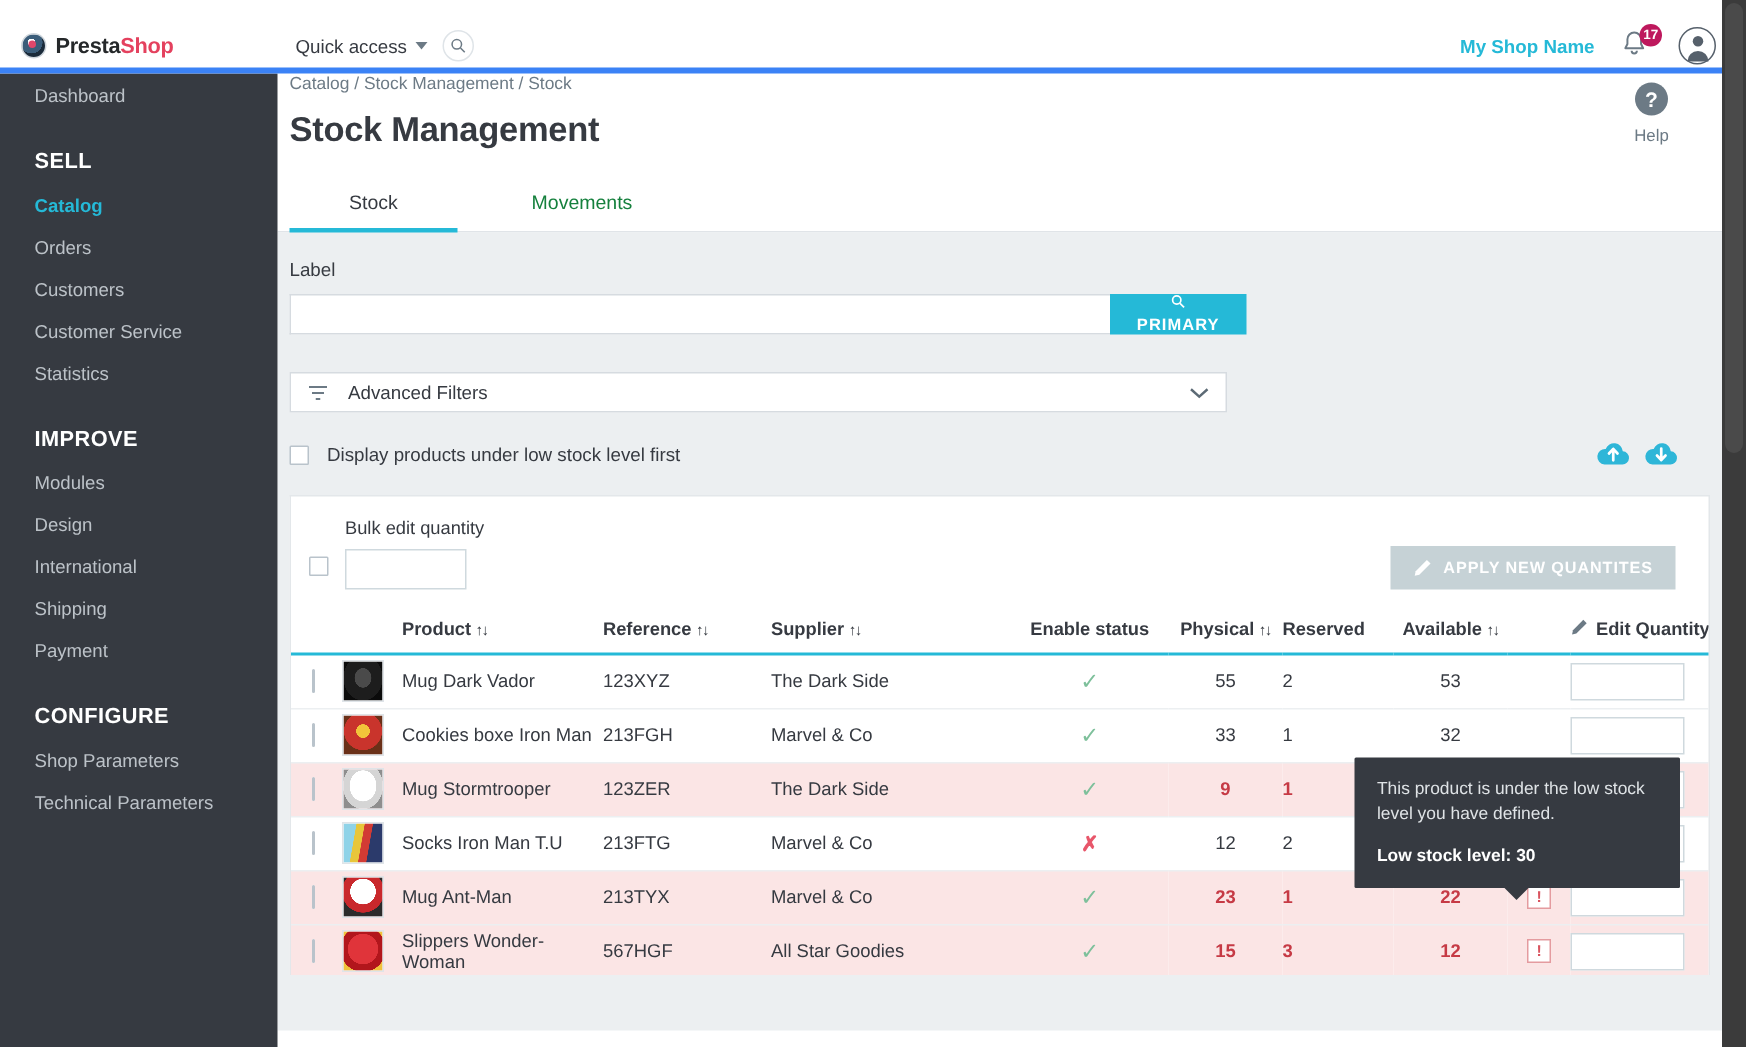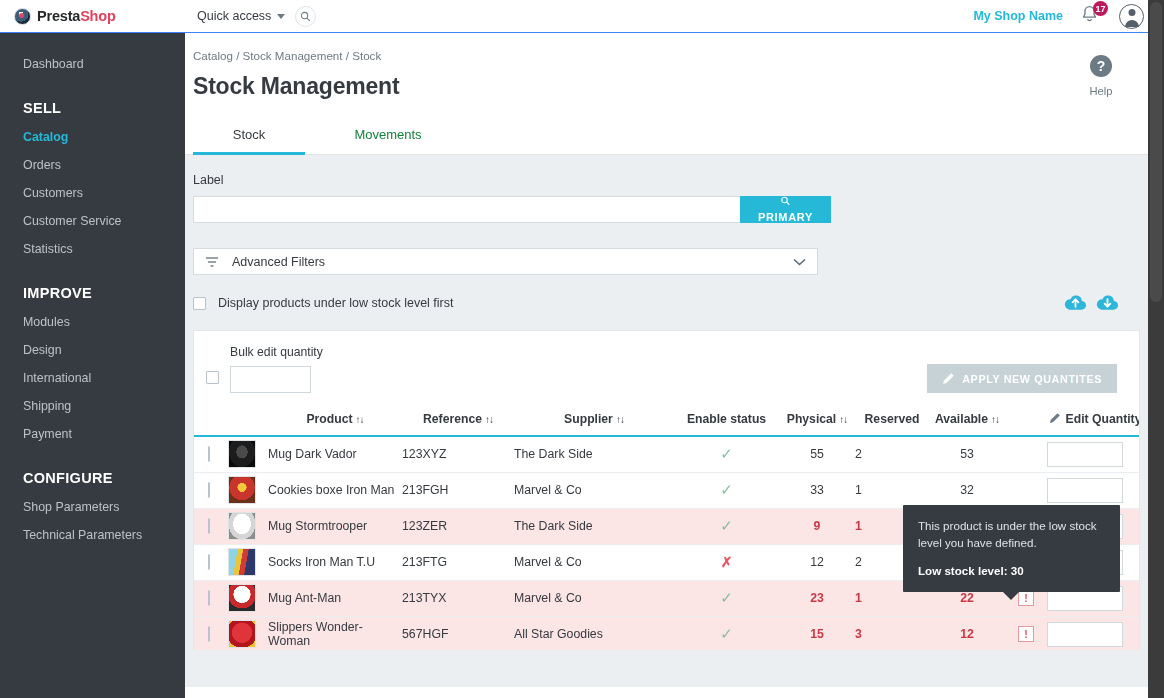--- a/index.html
+++ b/index.html
@@ -5,22 +5,22 @@
   * { box-sizing: border-box; margin: 0; padding: 0; }
   html, body {
     width: 1164px; height: 698px;
     font-family: "Liberation Sans", sans-serif;
     background: #fff; overflow: hidden;
   }
   body { position: relative; }
 
   
   .topbar {
-    position: absolute; top: 0; left: 0; width: 1164px; height: 33px;
-    background: #fff; border-bottom: 1px solid #3b82f6;
+    position: absolute; top: 16px; left: 0; width: 1164px; height: 33px;
+    background: #fff; border-bottom: 4px solid #3b82f6;
     display: flex; align-items: center; z-index: 40;
   }
   .brand {
     width: 185px; height: 33px; display: flex; align-items: center;
     padding-left: 14px; gap: 6px;
   }
   .brand-logo {
     width: 17px; height: 17px; border-radius: 50%;
     background: radial-gradient(circle at 40% 35%, #fff 0 18%, #3b5d7a 19% 55%, #1b2b3a 56% 100%);
     border: 1px solid #cfd6dc; flex: none; position: relative;
@@ -166,21 +166,21 @@
   .apply-btn {
     position: absolute; right: 22px; bottom: 12px; height: 29px; padding: 0 15px;
     background: #c6d2d6; color: #fff; border: none; font-family: inherit;
     font-size: 10.8px; font-weight: bold; letter-spacing: .6px;
     display: flex; align-items: center; gap: 7px; cursor: pointer;
   }
 
   table { width: 100%; border-collapse: collapse; table-layout: fixed; }
   thead th {
     font-size: 12.2px; color: #363a41; font-weight: bold;
-    padding: 7px 0 9px 0; text-align: center; border-bottom: 2px solid #25b9d7;
+    padding: 7px 0 9px 0; text-align: left; border-bottom: 2px solid #25b9d7;
     white-space: nowrap;
   }
   .sort-ar { font-size: 10px; color: #363a41; margin-left: 3px; letter-spacing: -1px; }
   tbody td {
     font-size: 12.3px; color: #363a41; padding: 0; height: 36px;
     border-bottom: 1px solid #eceff1; vertical-align: middle;
   }
   tbody tr.low td { background: #fbe5e5; }
   .c-check { width: 34px; padding-left: 14px !important; }
   .c-thumb { width: 40px; }

